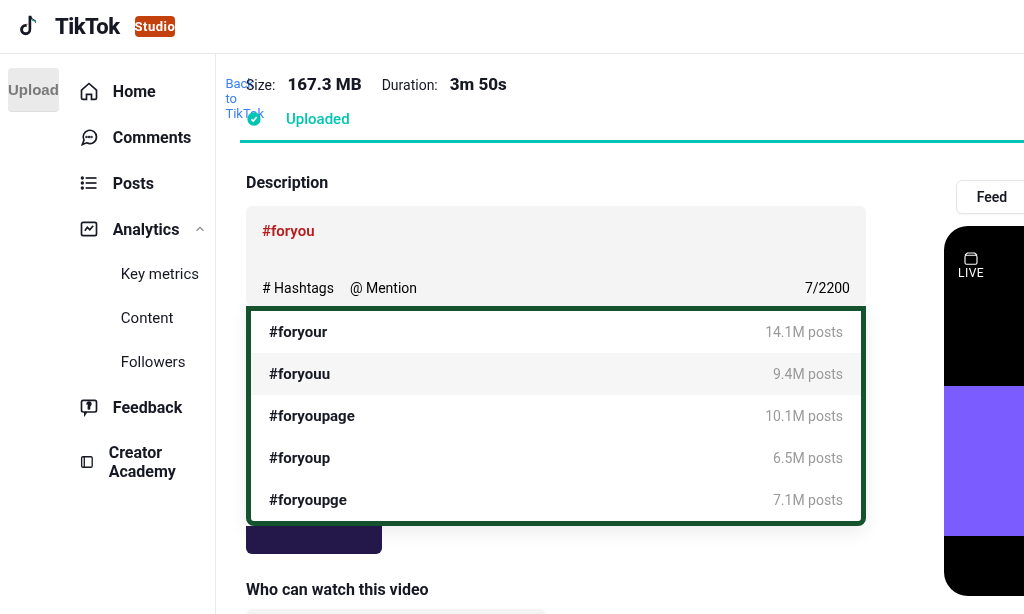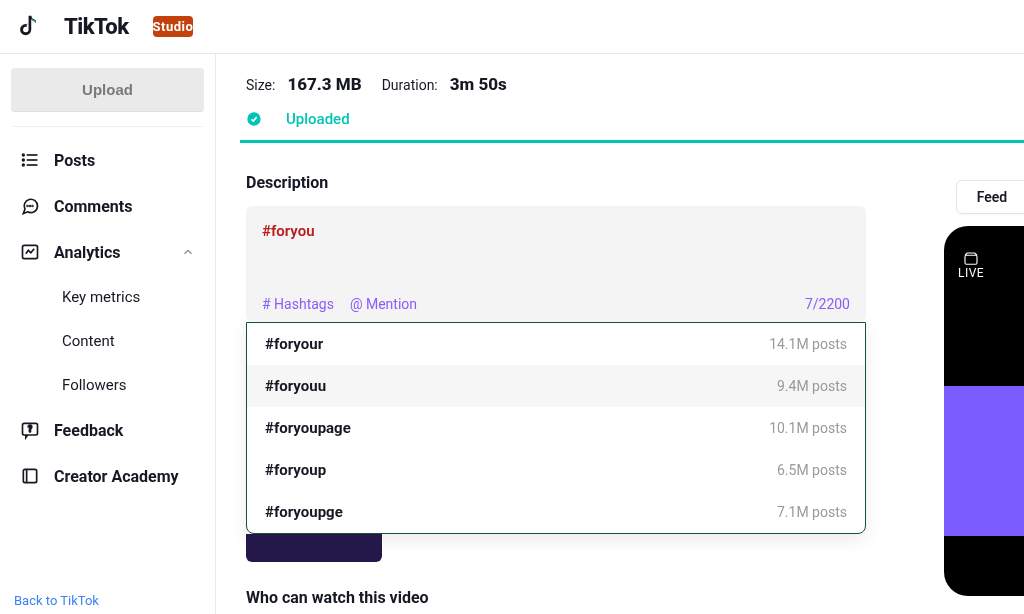--- a/index.html
+++ b/index.html
@@ -1,27 +1,27 @@
 <!DOCTYPE html>
 <html><head>
 <meta charset="utf-8">
 <style>
 * { box-sizing: border-box; margin: 0; padding: 0; }
 body { font-family: -apple-system, BlinkMacSystemFont, "Segoe UI", Roboto, Helvetica, Arial, sans-serif; background: #fff; width: 1024px; height: 614px; overflow: hidden; color: #161823; }
 
 
 .header { height: 54px; display:flex; align-items:center; padding: 0 18px; border-bottom: 1px solid #e8e8e8; }
-.logo { display:flex; align-items:center; gap:24px; }
+.logo { display:flex; align-items:center; gap:15px; }
 .logo-text { font-weight: 800; font-size: 22px; letter-spacing: -0.5px; }
 .studio-badge { background:#c2410c; color:#fff; font-size:13px; font-weight:700; padding:3px 0; border-radius:4px; letter-spacing:0.5px; }
 
 .body-row { display:flex; height: calc(614px - 54px); }
 
 
-.sidebar { width: 216px; border-right: 1px solid #e8e8e8; display:flex; flex-direction:column; padding: 14px 8px 6px 8px; }
+.sidebar { width: 216px; border-right: 1px solid #e8e8e8; display:flex; flex-direction:row; padding: 14px 8px 6px 8px; }
 .upload-btn { width: 193px; margin: 0 auto 14px auto; height: 44px; background:#eaeaea; color:#7a7a7a; font-weight:700; font-size:15px; border:none; border-radius:4px; cursor:pointer; border-bottom:1px solid #dfdfdf; }
 .hr-thin { height:1px; background:#eee; margin: 0 4px 10px; }
 .nav { flex:1; }
 .nav-item { display:flex; align-items:center; gap:14px; padding: 13px 12px; font-size:16px; font-weight:700; color:#161823; cursor:pointer; border-radius:6px; }
 .nav-item .chev { margin-left:auto; color:#6f6f6f; }
 .sub-items { padding-left: 48px; }
 .sub-item { padding: 13px 6px; font-size:15px; color:#161823; cursor:pointer; }
 .back-link { font-size:13px; color:#3b82f6; padding: 8px 6px 0; }
 
 
@@ -29,24 +29,24 @@
 .meta-row { display:flex; align-items:baseline; gap: 12px; padding-left: 6px; }
 .meta-label { font-size:14px; color:#161823; }
 .meta-val { font-size:17px; font-weight:800; }
 .uploaded { display:flex; align-items:center; gap:24px; color:#00c4b4; font-size:15px; font-weight:500; margin-top:16px; padding-left:6px; }
 .progress-bar { height:3px; background:#00c4b4; margin-top:12px; width:100%; }
 
 .section-title { font-size:16px; font-weight:700; margin-top:30px; padding-left:6px; }
 
 .desc-box { margin-top:14px; margin-left:6px; width:620px; background:#f4f4f4; border-radius:6px; padding:16px 16px 10px; position:relative; }
 .desc-text { font-size:15px; font-weight:600; color:#b91c1c; min-height:38px; }
-.desc-tools { display:flex; align-items:flex-end; gap:16px; color:#8b5cf6; font-size:14px; margin-top:36px; }
+.desc-tools { display:flex; align-items:flex-end; gap:16px; color:#000000; font-size:14px; margin-top:20px; }
 .desc-tools .spacer { flex:1; }
 
-.suggest-card { width:620px; margin-left:6px; background:#fff; border-radius:0 0 8px 8px; box-shadow: 0 6px 18px rgba(0,0,0,0.08); border: 1px solid #14532d; overflow:hidden; }
+.suggest-card { width:620px; margin-left:6px; background:#fff; border-radius:0 0 8px 8px; box-shadow: 0 6px 18px rgba(0,0,0,0.08); border: 5px solid #14532d; overflow:hidden; }
 .suggest-row { display:flex; align-items:center; justify-content:space-between; padding: 12px 18px; font-size:15px; cursor:pointer; }
 .suggest-row:nth-child(2){ background:#f6f6f6; }
 .suggest-row .posts { color:#9a9a9a; font-size:14px; }
 .suggest-row .tag { font-weight:700; }
 
 .dark-block { width: 136px; height: 28px; background:#24184a; margin-left:6px; border-radius:0 0 6px 6px; }
 
 .who-title { font-size:16px; font-weight:700; margin-top:26px; padding-left:6px; }
 .select { margin-top:10px; margin-left:6px; width:300px; height:38px; background:#f4f4f4; border-radius:6px; padding:0 14px; display:flex; align-items:center; justify-content:space-between; color:#6f6f6f; font-size:15px; cursor:pointer; }
 
@@ -78,37 +78,43 @@
 
 <div class="body-row">
 
   <div class="sidebar">
     <button class="upload-btn">Upload</button>
     <div class="hr-thin"></div>
 
     <nav class="nav">
       <div class="nav-item">
         <svg width="20" height="20" viewBox="0 0 24 24" fill="none" stroke="#161823" stroke-width="2">
+            <path d="M3 11l9-8 9 8v9a2 2 0 0 1-2 2h-4v-6h-6v6H5a2 2 0 0 1-2-2z"></path>
+          </svg>
+        <span>Home</span>
+      </div>
+      <div class="nav-item">
+        <svg width="20" height="20" viewBox="0 0 24 24" fill="none" stroke="#161823" stroke-width="2">
+            <path d="M21 12a8 8 0 0 1-11.8 7L4 21l2-5.2A8 8 0 1 1 21 12z"></path>
+            <circle cx="9" cy="12" r="0.5" fill="#161823"></circle>
+            <circle cx="12" cy="12" r="0.5" fill="#161823"></circle>
+            <circle cx="15" cy="12" r="0.5" fill="#161823"></circle>
+          </svg>
+        <span>Comments</span>
+      </div>
+      <div class="nav-item">
+        <svg width="20" height="20" viewBox="0 0 24 24" fill="none" stroke="#161823" stroke-width="2">
             <line x1="8" y1="6" x2="21" y2="6"></line>
             <line x1="8" y1="12" x2="21" y2="12"></line>
             <line x1="8" y1="18" x2="21" y2="18"></line>
             <circle cx="4" cy="6" r="1"></circle>
             <circle cx="4" cy="12" r="1"></circle>
             <circle cx="4" cy="18" r="1"></circle>
           </svg>
         <span>Posts</span>
-      </div>
-      <div class="nav-item">
-        <svg width="20" height="20" viewBox="0 0 24 24" fill="none" stroke="#161823" stroke-width="2">
-            <path d="M21 12a8 8 0 0 1-11.8 7L4 21l2-5.2A8 8 0 1 1 21 12z"></path>
-            <circle cx="9" cy="12" r="0.5" fill="#161823"></circle>
-            <circle cx="12" cy="12" r="0.5" fill="#161823"></circle>
-            <circle cx="15" cy="12" r="0.5" fill="#161823"></circle>
-          </svg>
-        <span>Comments</span>
       </div>
       <div class="nav-item">
         <svg width="20" height="20" viewBox="0 0 24 24" fill="none" stroke="#161823" stroke-width="2">
             <rect x="3" y="4" width="18" height="16" rx="2"></rect>
             <polyline points="7 14 10 10 13 13 17 8"></polyline>
           </svg>
         <span>Analytics</span>
         <span class="chev">
           <svg width="14" height="14" viewBox="0 0 24 24" fill="none" stroke="#8a8a8a" stroke-width="2">
               <polyline points="6 15 12 9 18 15"></polyline>

